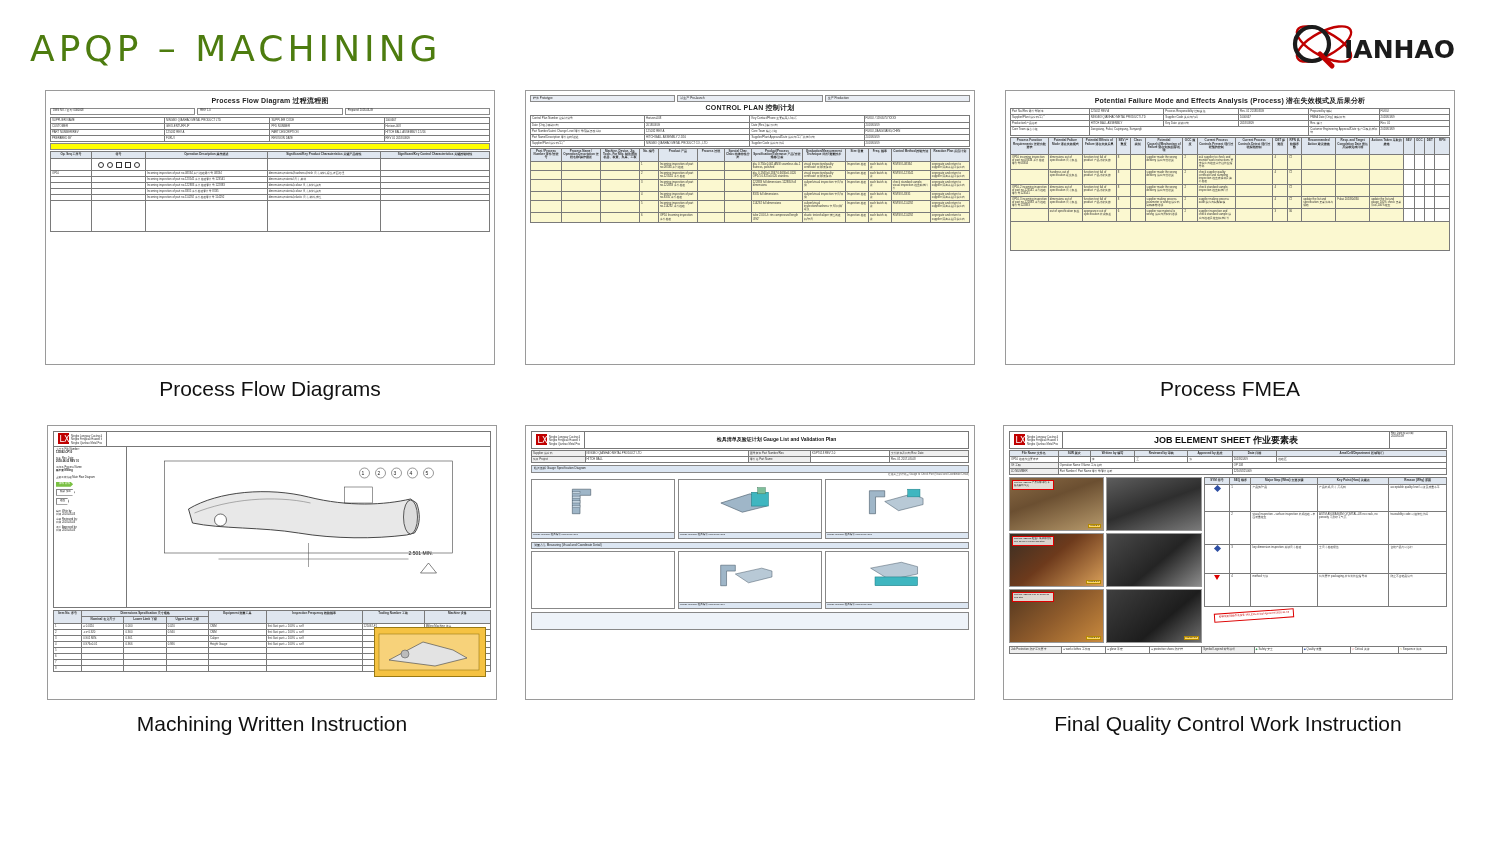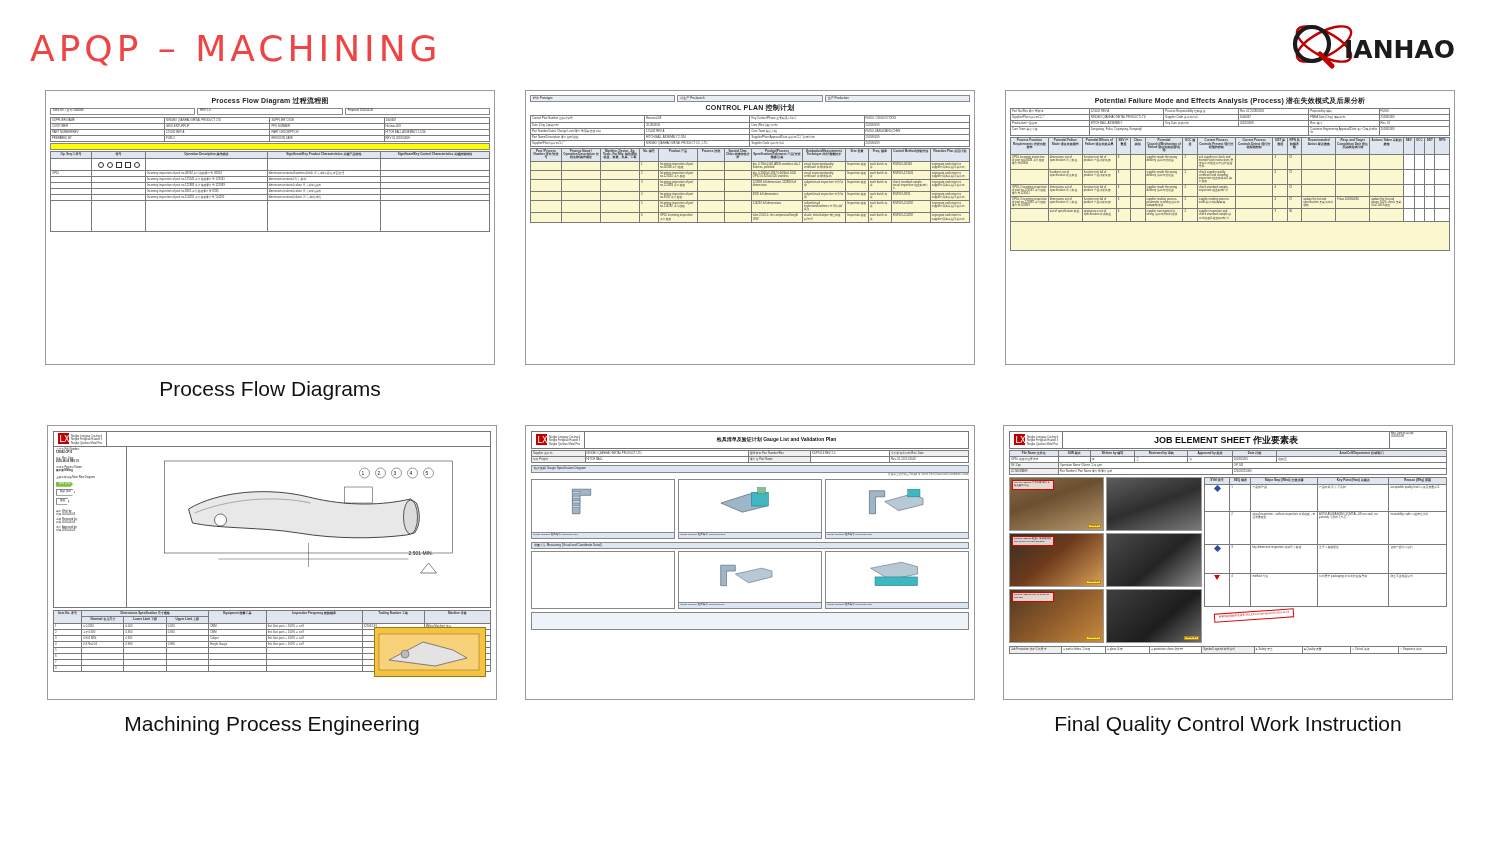--- a/index.html
+++ b/index.html
@@ -7,21 +7,21 @@
     width:1500px;height:843px;
     background:#ffffff;
     font-family:"Liberation Sans", sans-serif;
     overflow:hidden;
     position:relative;
   }
   
   .slide-title{
     position:absolute;left:30px;top:28px;
     font-size:36px;letter-spacing:4px;
-    font-weight:400;color:#ef4444;
+    font-weight:400;color:#4d7c0f;
     font-family:"DejaVu Sans", sans-serif;
     white-space:nowrap;
   }
   .logo{
     position:absolute;right:38px;top:18px;
     width:190px;height:62px;
   }
   .logo svg{display:block;}
   
   .grid{
@@ -562,20 +562,21 @@
                   <td></td>
                   <td></td>
             </tr>
             <tr>
                   <td colspan="18" style="height:26px" class="yel"></td>
                 </tr>
           </tbody>
             </table>
         </div>
       </div>
+      <div class="caption">Process FMEA</div>
     </div>
   </div>
 
   <div class="row" style="margin-top:24px;gap:28px;">
 
     <div class="card">
       <div class="thumb">
         <div class="doc" style="padding:5px;">
           <div class="mpi-head">
             <div class="mpi-logo">
@@ -739,21 +740,21 @@
             </table>
           <div style="position:absolute;right:10px;bottom:22px;width:110px;height:48px;background:#f5c242;border:.6px solid #9a7a14;">
             <svg viewBox="0 0 110 48" width="110" height="48">
               <rect x="4" y="6" width="100" height="36" fill="#f7d27a" stroke="#9a7a14" stroke-width="0.6"></rect>
               <path d="M14 32 L48 14 L78 22 L92 30 L60 38 Z" fill="#e3e3e3" stroke="#555" stroke-width="0.7"></path>
               <circle cx="30" cy="26" r="4" fill="#bbb" stroke="#444" stroke-width="0.5"></circle>
             </svg>
           </div>
         </div>
       </div>
-      <div class="caption">Machining Process Engineering</div>
+      <div class="caption">Machining Written Instruction</div>
     </div>
 
     <div class="card">
       <div class="thumb">
         <div class="doc" style="padding:5px;">
           <div class="mpi-head" style="height:16px">
             <div class="mpi-logo">
               <svg width="44" height="14" viewBox="0 0 44 14">
                 <rect x="0" y="1" width="11" height="11" fill="#c00000"></rect>
                 <text x="1.5" y="10" font-size="8" fill="#fff" font-family="DejaVu Sans, sans-serif">LX</text>

